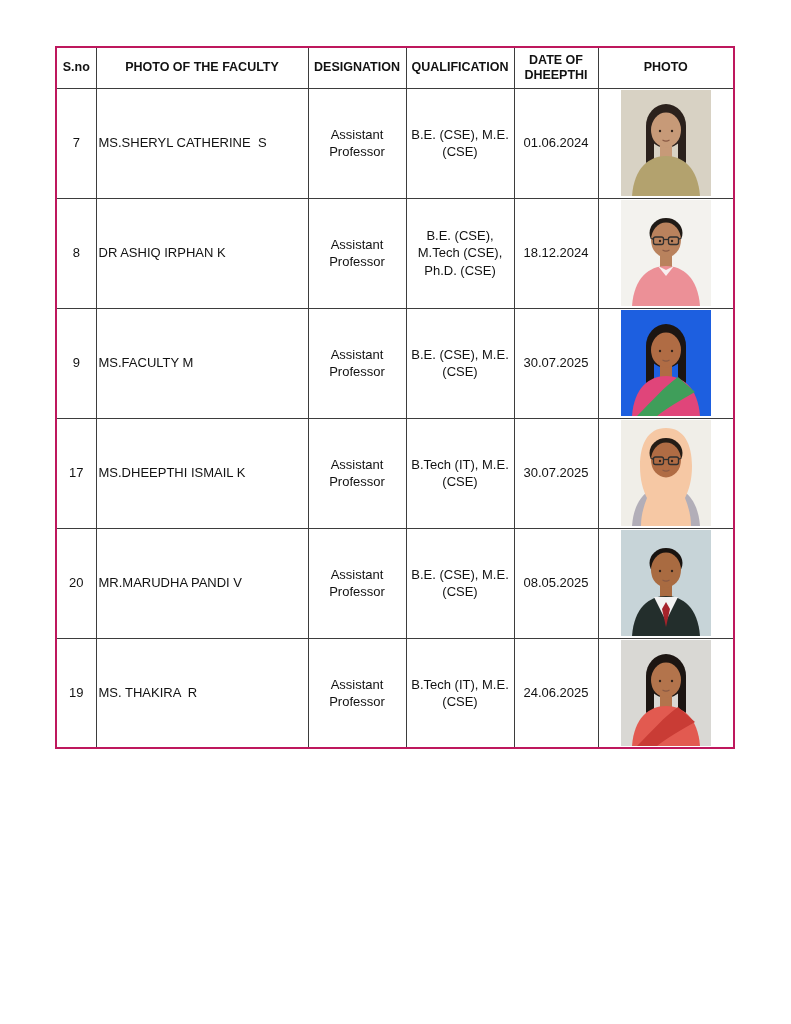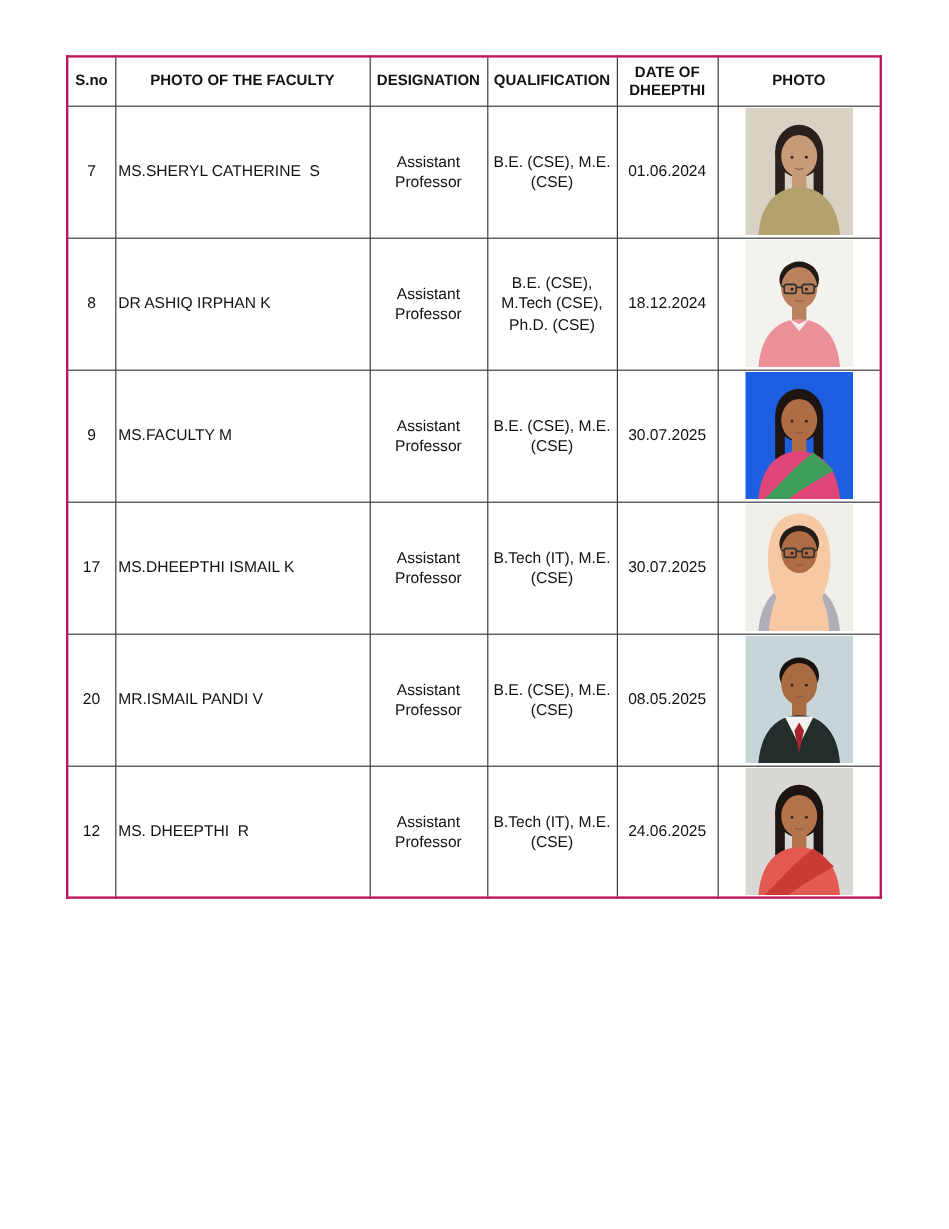--- a/index.html
+++ b/index.html
@@ -213,21 +213,21 @@
       <line x1="42.5" y1="39.5" x2="47.5" y2="39.5"></line>
       <line x1="32.5" y1="39.5" x2="30.2" y2="38"></line>
       <line x1="57.5" y1="39.5" x2="59.8" y2="38"></line>
     </g>
   </svg>
 </div>
         </td>
       </tr>
       <tr>
         <td class="c-sno">20</td>
-        <td class="c-name">MR.ISMAIL PANDI V</td>
+        <td class="c-name">MR.MARUDHA PANDI V</td>
         <td class="c-desig">Assistant Professor</td>
         <td class="c-qual">B.E. (CSE), M.E. (CSE)</td>
         <td class="c-date">08.05.2025</td>
         <td class="c-photo">
           <div class="photo f-hair-short f-suit" title="man in dark suit with red tie" style="--bg: #c7d4d8; --skin: #a96b41; --hair: #181310; --top: #232e2c; --accent: #a5232b; --hijab: #232e2c;">
   <svg viewBox="0 0 90 106" preserveAspectRatio="none" aria-hidden="true">
     <rect x="0" y="0" width="90" height="106" fill="var(--bg)"></rect>
 
     <ellipse class="hair-long" cx="45" cy="36" rx="20" ry="22" fill="var(--hair)"></ellipse>
     <path class="hair-long" d="M25,36 L25,72 Q28,79 33,74 L33,44 Z" fill="var(--hair)"></path>
@@ -251,22 +251,22 @@
       <rect x="47.5" y="37" width="10" height="7.5" rx="2"></rect>
       <line x1="42.5" y1="39.5" x2="47.5" y2="39.5"></line>
       <line x1="32.5" y1="39.5" x2="30.2" y2="38"></line>
       <line x1="57.5" y1="39.5" x2="59.8" y2="38"></line>
     </g>
   </svg>
 </div>
         </td>
       </tr>
       <tr>
-        <td class="c-sno">12</td>
-        <td class="c-name">MS. DHEEPTHI  R</td>
+        <td class="c-sno">19</td>
+        <td class="c-name">MS. THAKIRA  R</td>
         <td class="c-desig">Assistant Professor</td>
         <td class="c-qual">B.Tech (IT), M.E. (CSE)</td>
         <td class="c-date">24.06.2025</td>
         <td class="c-photo">
           <div class="photo f-hair-long f-saree" title="woman in red coral saree" style="--bg: #d9d8d4; --skin: #b3744c; --hair: #1c1512; --top: #e25a50; --accent: #c93c35; --hijab: #e25a50;">
   <svg viewBox="0 0 90 106" preserveAspectRatio="none" aria-hidden="true">
     <rect x="0" y="0" width="90" height="106" fill="var(--bg)"></rect>
 
     <ellipse class="hair-long" cx="45" cy="36" rx="20" ry="22" fill="var(--hair)"></ellipse>
     <path class="hair-long" d="M25,36 L25,72 Q28,79 33,74 L33,44 Z" fill="var(--hair)"></path>

